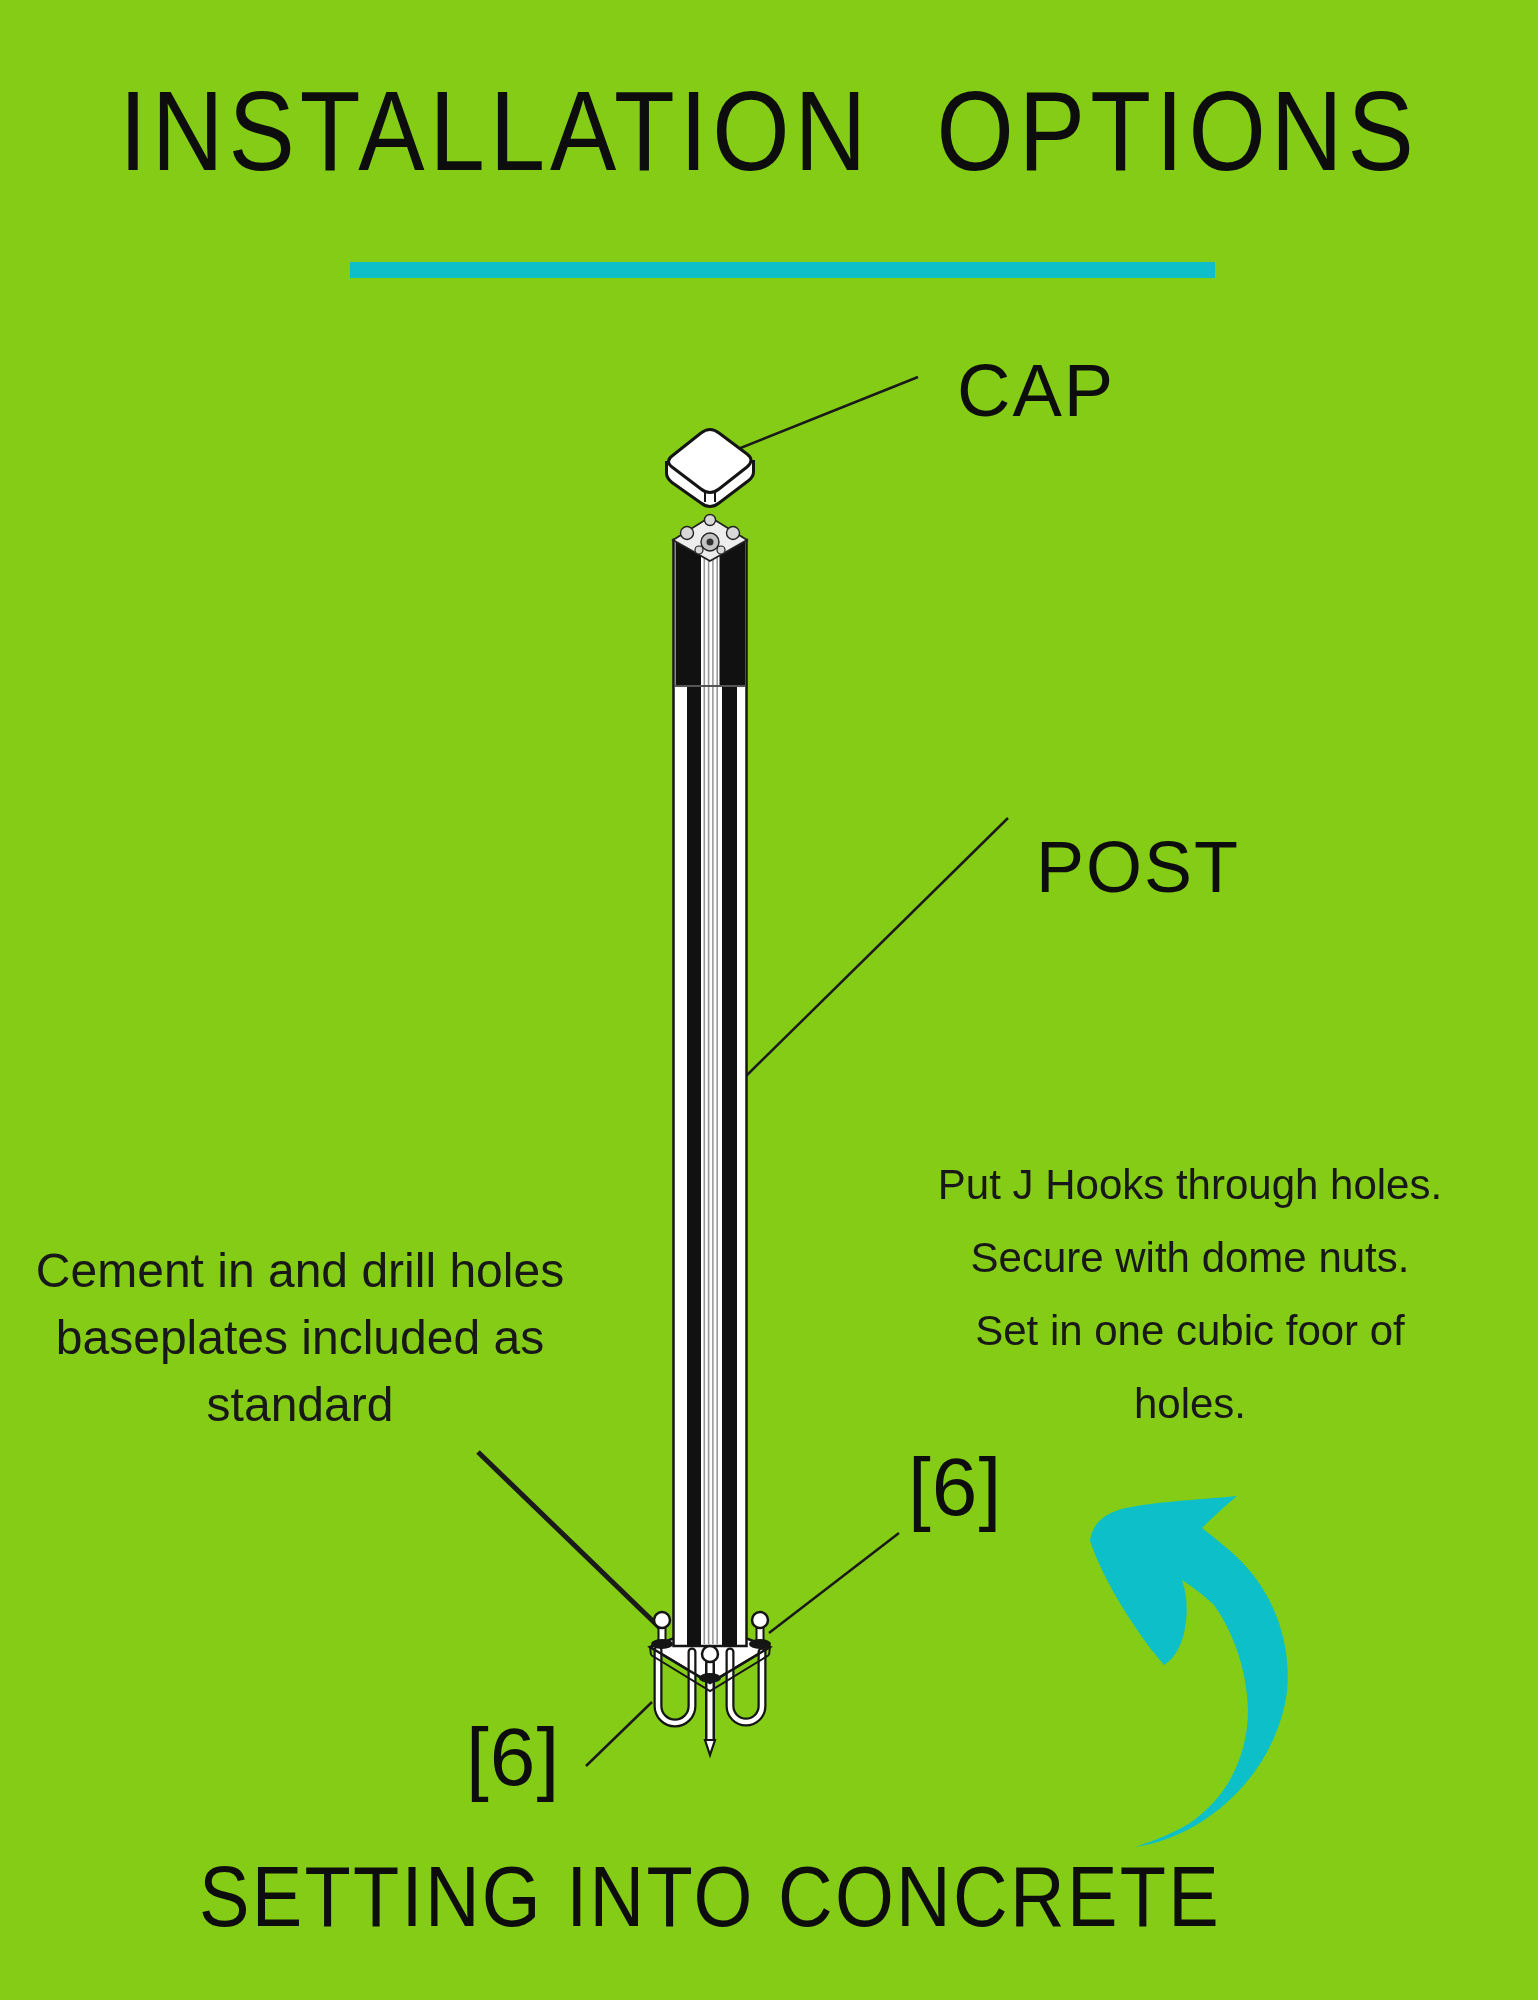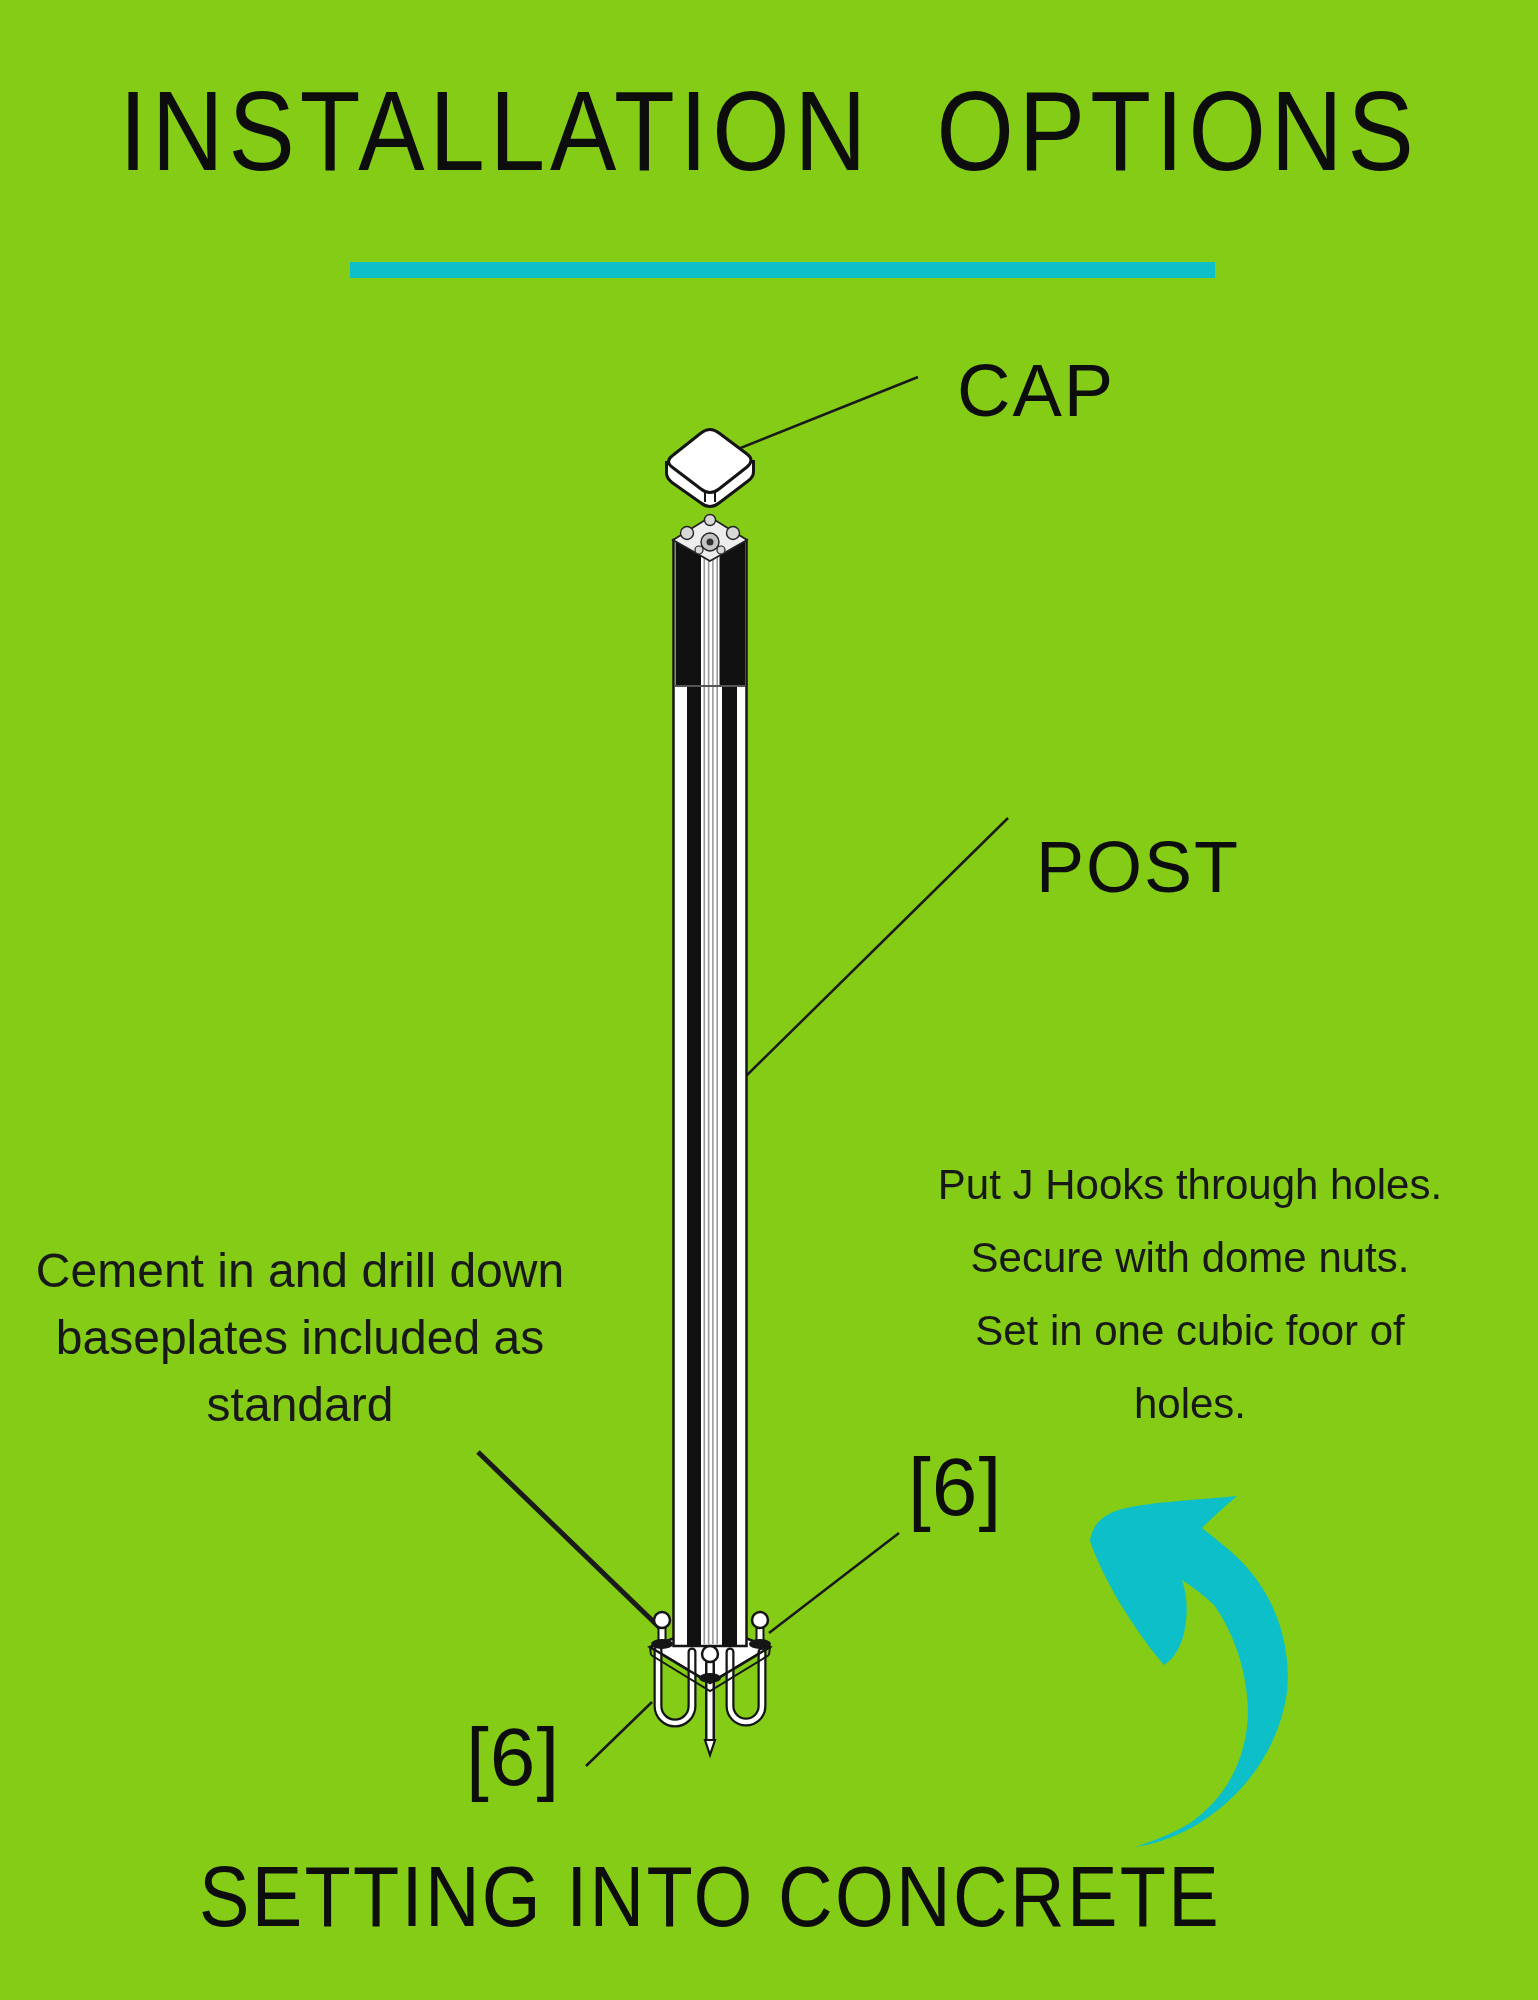--- a/index.html
+++ b/index.html
@@ -172,21 +172,21 @@
              C 1231 1551 1215 1538 1202 1528
              C 1213 1517 1225 1506 1237 1496 Z"></path>
   </svg>
 
   <div class="abs part-label cap-label">CAP</div>
   <div class="abs part-label post-label">POST</div>
   <div class="abs qty qty-right">[6]</div>
   <div class="abs qty qty-left">[6]</div>
 
   <div class="abs note note-left">
-    <div>Cement in and drill down</div>
+    <div>Cement in and drill holes</div>
     <div>baseplates included as</div>
     <div>standard</div>
   </div>
 
   <div class="abs note note-right">
     <div>Put J Hooks through holes.</div>
     <div>Secure with dome nuts.</div>
     <div>Set in one cubic foor of</div>
     <div>holes.</div>
   </div>

